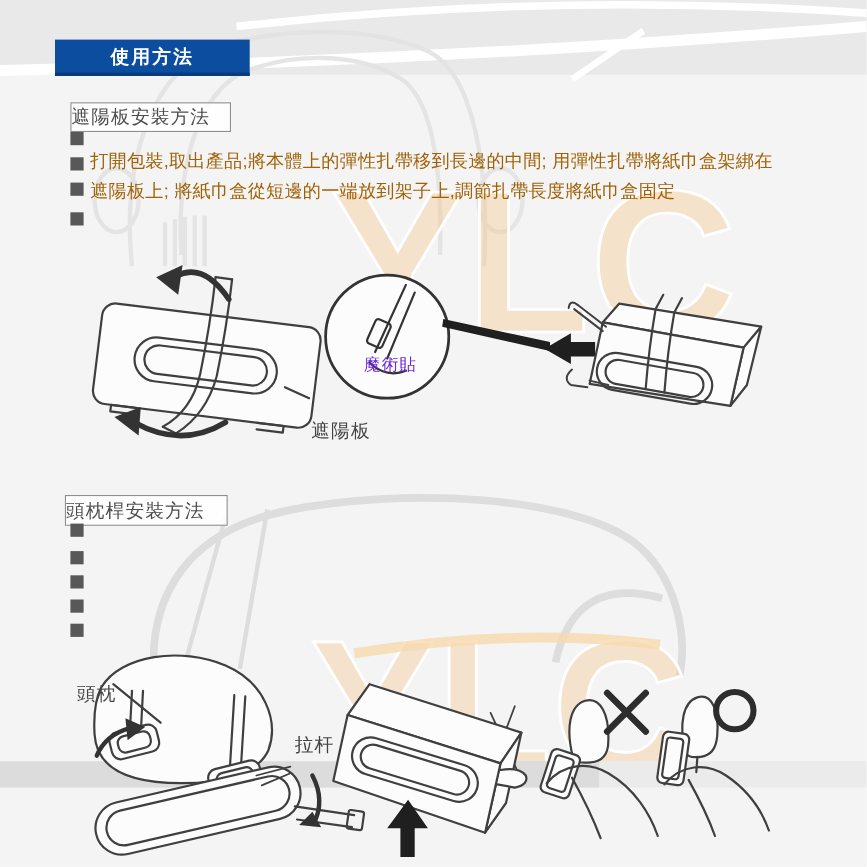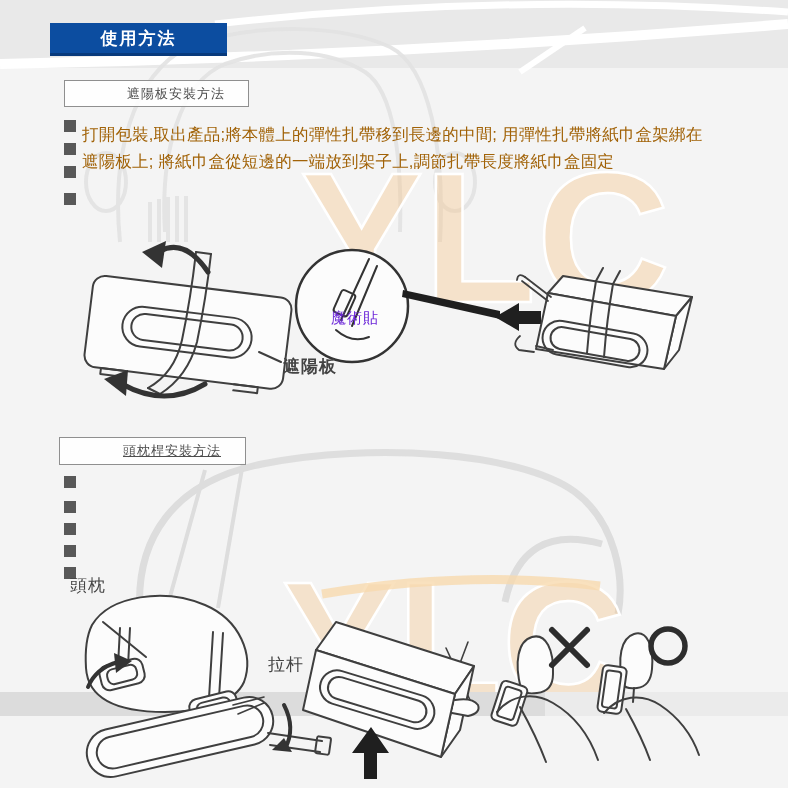--- a/index.html
+++ b/index.html
@@ -4,48 +4,48 @@
 <style>
   html,body{margin:0;padding:0;background:#fff;}
   .page{
     position:relative;width:788px;height:788px;overflow:hidden;
     background:#f4f4f4;
     font-family:"Liberation Sans",sans-serif;
   }
   svg.layer{position:absolute;left:0;top:0;width:788px;height:788px;}
   .bg{z-index:0;}
   .art{z-index:2;}
-  .txt{position:absolute;z-index:3;}
+  .txt{position:absolute;z-index:3;margin-top:13px;}
 
   .banner{
     left:50px;top:23px;width:177px;height:30px;
     background:#0c4da0;border-bottom:3px solid #083a7c;
     display:flex;align-items:center;justify-content:center;
     color:#fff;font-size:17px;font-weight:bold;letter-spacing:2px;
   }
   .labelbox{
     border:1px solid #8f8f8f;background:rgba(255,255,255,.88);
-    display:flex;align-items:center;justify-content:center;
-    color:#4c4c4c;font-size:13px;letter-spacing:1px;padding-left:39px;
+    display:flex;align-items:center;
+    color:#4c4c4c;font-size:17px;letter-spacing:1px;
   }
   .label1{left:64px;top:80px;width:144px;height:25px;}
-  .label2{left:59px;top:437px;width:146px;height:26px;text-decoration:underline;}
+  .label2{left:59px;top:437px;width:146px;height:26px;}
   .para{
     color:#a16207;font-size:16.5px;line-height:27px;
     white-space:pre-line;width:700px;letter-spacing:.2px;
   }
   .p1{left:82px;top:121px;}
   .p2{left:82px;top:477px;}
   .bullet{
     position:absolute;z-index:3;width:12px;height:12px;background:#585858;left:64px;
   }
   .dlabel{color:#434343;font-size:17px;letter-spacing:1px;}
   .lbl-velcro{left:331px;top:309px;color:#6d28d9;font-size:15px;}
-  .lbl-visor{left:283px;top:355px;font-weight:bold;}
-  .lbl-headrest{left:70px;top:574px;}
+  .lbl-visor{left:283px;top:367px;}
+  .lbl-headrest{left:70px;top:606px;}
   .lbl-rod{left:268px;top:653px;}
 </style>
 </head>
 <body>
 
 <div class="page">
 
   <svg class="layer bg" viewBox="0 0 788 788" aria-hidden="true">
     <rect width="788" height="788" fill="#f4f4f4"></rect>
     <rect width="788" height="68" fill="#e9e9e9"></rect>

